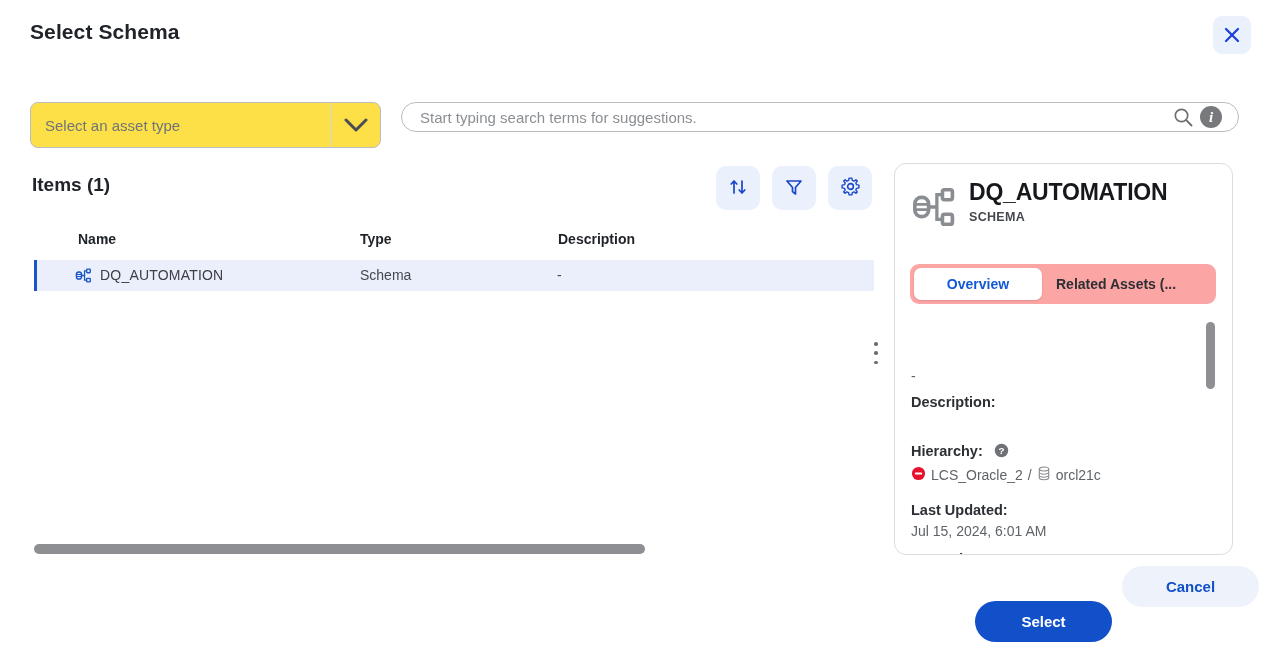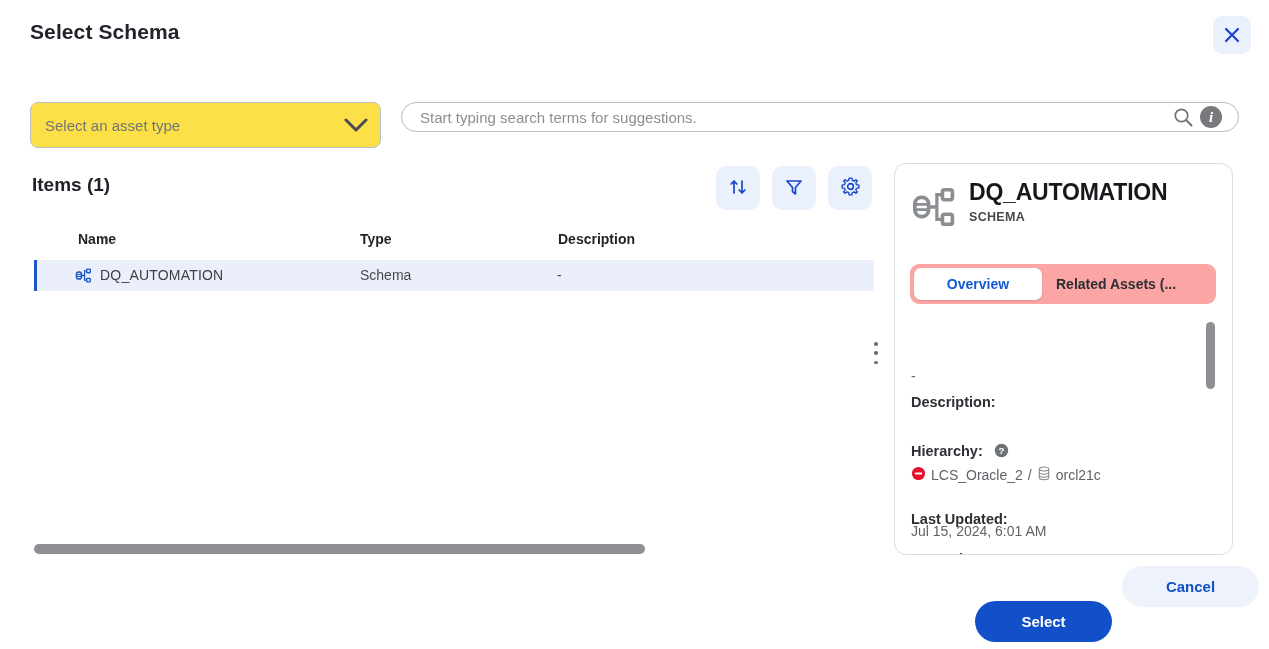--- a/index.html
+++ b/index.html
@@ -135,21 +135,21 @@
     overflow:hidden;
   }
   .lbl { position:absolute; font-size:14.5px; font-weight:bold; color:#2c2f33; }
   .val { position:absolute; font-size:14px; color:#5f6368; }
 
   .d-desc-lbl { left:16px; top:28px;margin-top:47px; }
   .d-desc-val { left:16px; top:49px; }
   .d-hier-lbl { left:16px; top:124px; }
   .d-hier-help { position:absolute; left:99px; top:124px; }
   .d-hier-val { left:16px; top:147px; display:flex; align-items:center; gap:5px; }
-  .d-upd-lbl { left:16px; top:183px;margin-top:9px; }
+  .d-upd-lbl { left:16px; top:183px; }
   .d-upd-val { left:16px; top:204px; }
   .d-cut { position:absolute; left:16px; top:232px; font-size:14px; font-weight:bold; color:#2c2f33;
            height:10px; overflow:hidden; white-space:nowrap; }
 
   .vscroll-thumb {
     position:absolute; left:1206px; top:322px; width:9px; height:67px;
     border-radius:5px; background:#8d8f92;
   }
 
   

